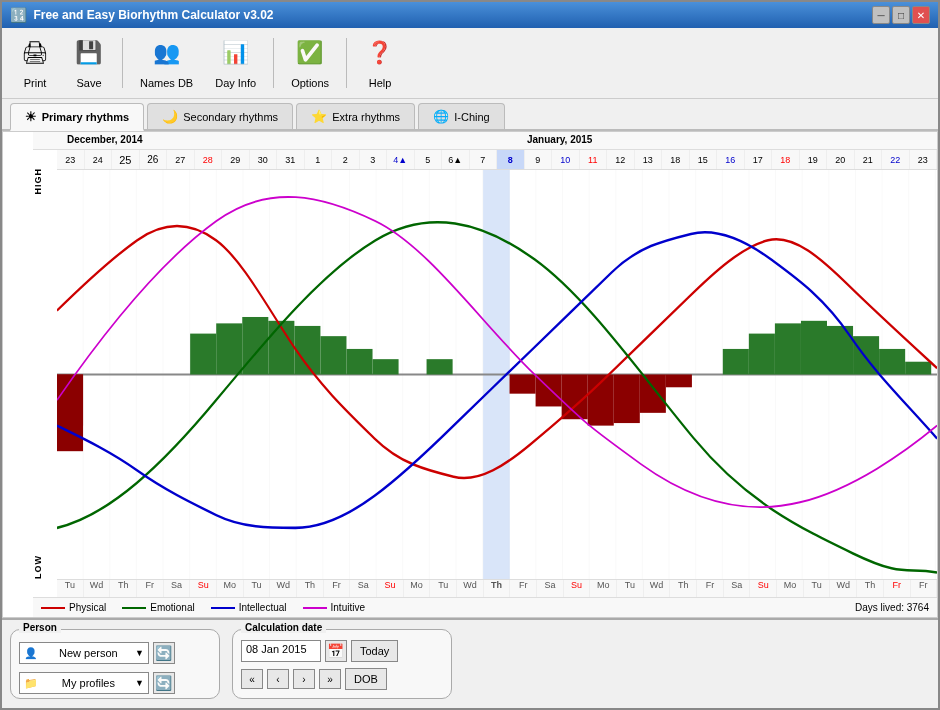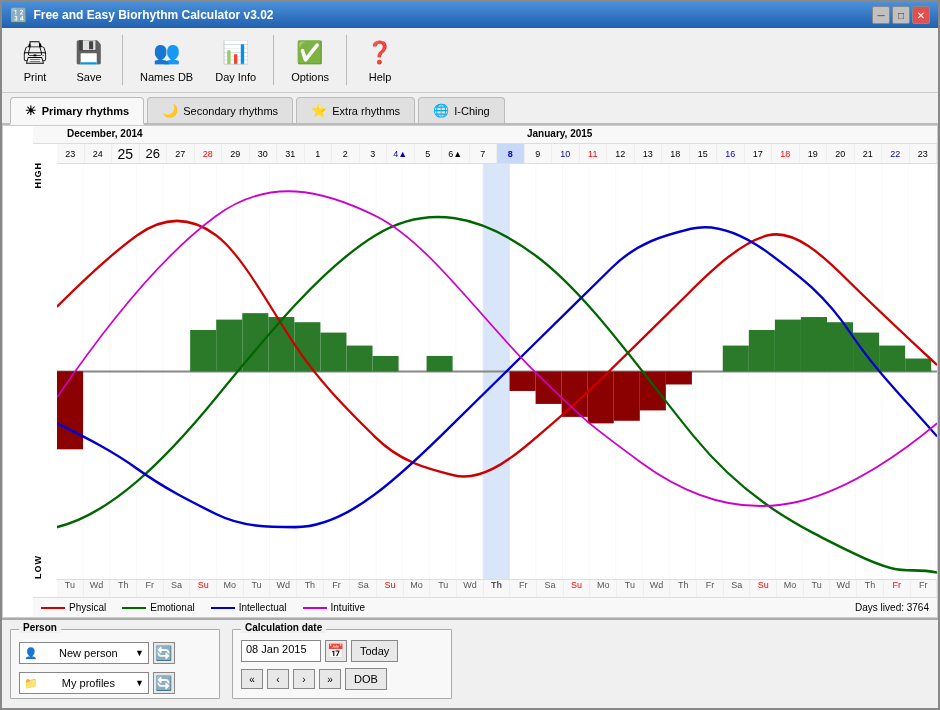--- a/index.html
+++ b/index.html
@@ -79,21 +79,21 @@
     .toolbar-icon {
       width: 32px;
       height: 32px;
       display: flex;
       align-items: center;
       justify-content: center;
       font-size: 22px;
     }
     .toolbar-label {
       font-size: 11px;
-      margin-top: 2px;
+      margin-top: 8px;
     }
     .toolbar-sep {
       width: 1px;
       height: 50px;
       background: #bbb;
       margin: 0 4px;
     }
     .tabs-bar {
       background: #f0f0f0;
       display: flex;
@@ -190,21 +190,21 @@
       border-top: 2px solid #aaa;
       padding: 6px 8px;
       display: flex;
       align-items: center;
       gap: 12px;
       flex-shrink: 0;
       height: 90px;
     }
     .group-box {
       border: 1px solid #aaa;
-      border-radius: 1px;
+      border-radius: 10px;
       padding: 4px 8px 6px;
       position: relative;
       background: #f8f8f8;
     }
     .group-title {
       position: absolute;
       top: -8px;
       left: 8px;
       background: #f0f0f0;
       padding: 0 4px;
@@ -367,22 +367,22 @@
       <div style="width:24px;position:absolute;left:0;top:0;bottom:0;z-index:10;display:flex;flex-direction:column;justify-content:space-between;padding:18px 0;pointer-events:none;">
         <div style="writing-mode:vertical-rl;transform:rotate(180deg);font-size:9px;font-weight:bold;letter-spacing:1px;">HIGH</div>
         <div style="writing-mode:vertical-rl;transform:rotate(180deg);font-size:9px;font-weight:bold;letter-spacing:1px;">LOW</div>
       </div>
 
       <div style="flex:1;margin-left:24px;display:flex;flex-direction:column;">
 
         <div style="height:20px;background:#f8f8f8;border-bottom:1px solid #ddd;display:flex;flex-shrink:0;">
           <div class="date-cell" style="font-size:9px;">23</div>
           <div class="date-cell" style="font-size:9px;">24</div>
-          <div class="date-cell" style="font-size:14px;">25</div>
-          <div class="date-cell" style="font-size:13px;">26</div>
+          <div class="date-cell" style="font-size:11px;">25</div>
+          <div class="date-cell" style="font-size:10px;">26</div>
           <div class="date-cell" style="font-size:9px;">27</div>
           <div class="date-cell sunday" style="font-size:9px;">28</div>
           <div class="date-cell" style="font-size:9px;">29</div>
           <div class="date-cell" style="font-size:9px;">30</div>
           <div class="date-cell" style="font-size:9px;">31</div>
           <div class="date-cell" style="font-size:9px;">1</div>
           <div class="date-cell" style="font-size:9px;">2</div>
           <div class="date-cell" style="font-size:9px;">3</div>
           <div class="date-cell" style="font-size:9px;color:#0000cc;">4▲</div>
           <div class="date-cell" style="font-size:9px;">5</div>

